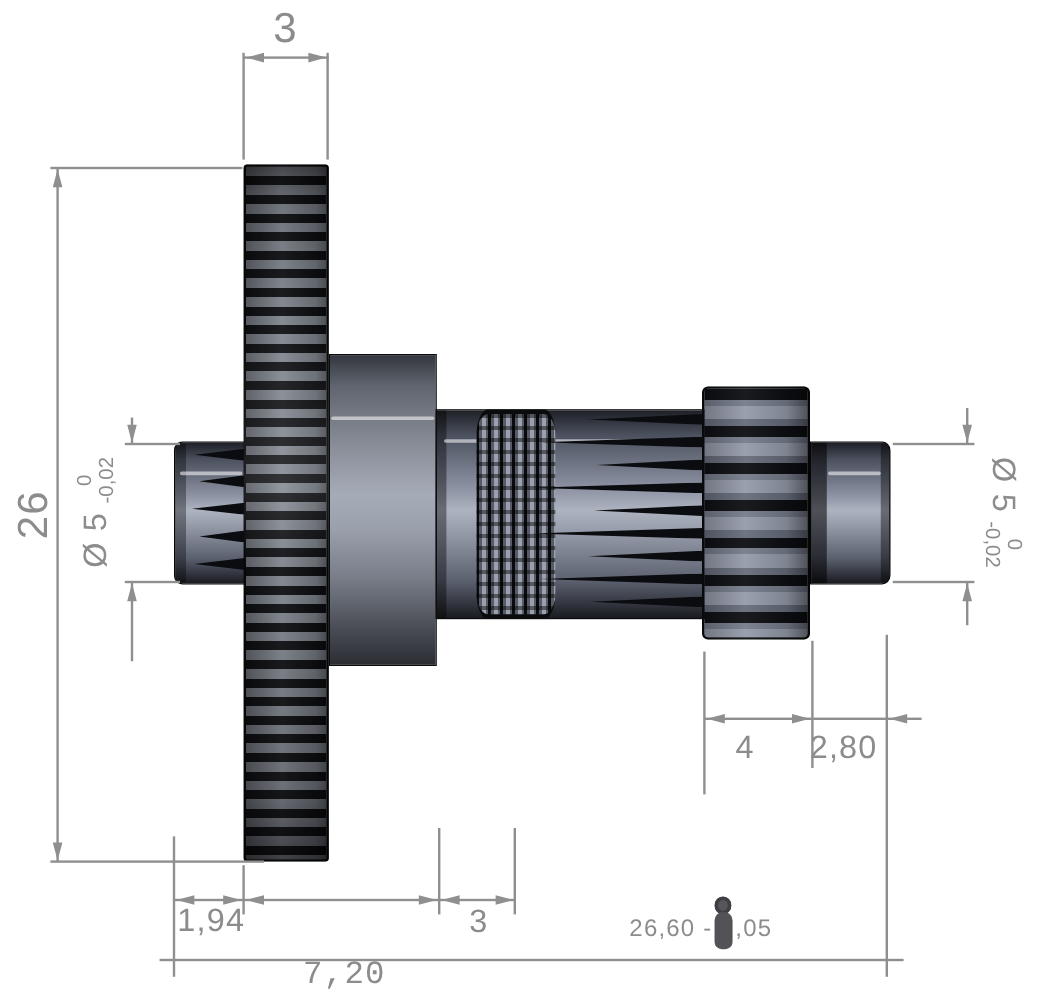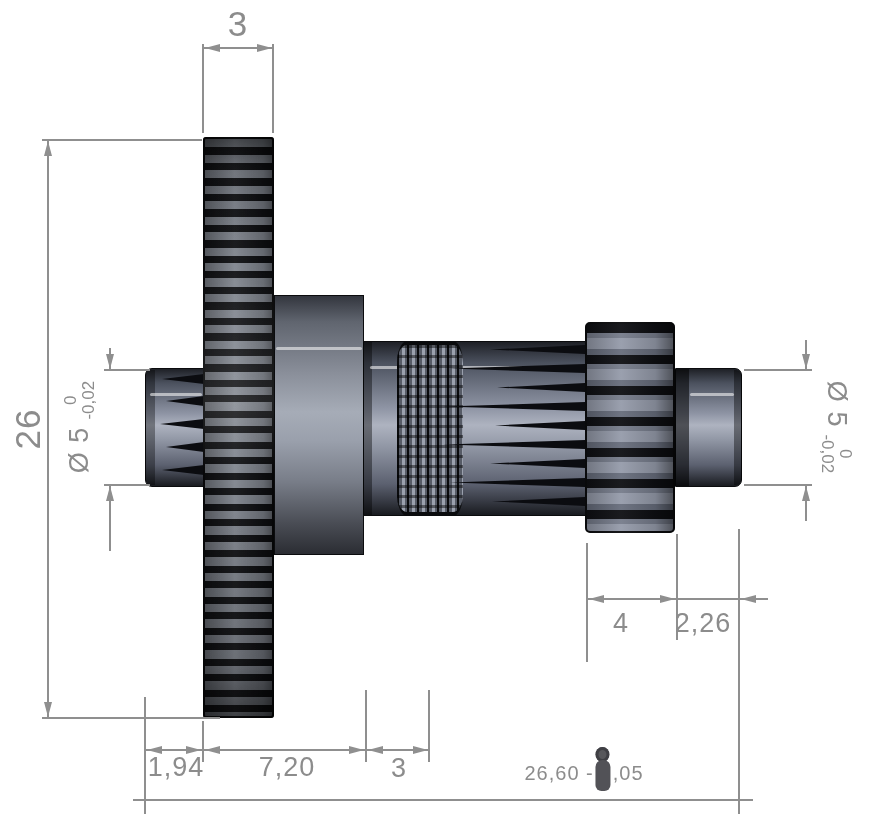--- a/index.html
+++ b/index.html
@@ -150,31 +150,31 @@
   <div class="v" style="left:365px;top:690px;height:72px;"></div>
   <div class="v" style="left:428px;top:690px;height:72px;"></div>
   <div class="h" style="left:145px;top:749px;width:285px;"></div>
   <div class="ar l" style="left:147px;top:746px;"></div>
   <div class="ar r" style="left:186px;top:746px;"></div>
   <div class="ar l" style="left:205px;top:746px;"></div>
   <div class="ar r" style="left:349px;top:746px;"></div>
   <div class="ar l" style="left:368px;top:746px;"></div>
   <div class="ar r" style="left:413px;top:746px;"></div>
   <div class="lbl" style="left:176px;top:767px;">1,94</div>
-  <div class="lbl" style="left:287px;top:767px;">7,20</div>
+  <div class="lbl" style="left:287px;top:813px;font-family:Liberation Mono, monospace;">7,20</div>
   <div class="lbl" style="left:399px;top:768px;">3</div>
 
   <div class="v" style="left:586px;top:543px;height:119px;"></div>
   <div class="v" style="left:676px;top:534px;height:106px;"></div>
   <div class="v" style="left:738px;top:529px;height:285px;"></div>
   <div class="h" style="left:587px;top:598px;width:181px;"></div>
   <div class="ar l" style="left:589px;top:595px;"></div>
   <div class="ar r" style="left:660px;top:595px;"></div>
   <div class="ar l" style="left:741px;top:595px;"></div>
   <div class="lbl" style="left:621px;top:623px;">4</div>
-  <div class="lbl" style="left:703px;top:623px;">2,26</div>
+  <div class="lbl" style="left:703px;top:623px;">2,80</div>
 
   <div class="h" style="left:133px;top:799px;width:620px;"></div>
   <div class="lbl" style="left:584px;top:775px;font-size:20px;">
     <span>26,60 -</span><span class="blob"><span class="head"></span><span class="body"></span></span><span>,05</span>
   </div>
 
 </div>
 
 </body></html>

